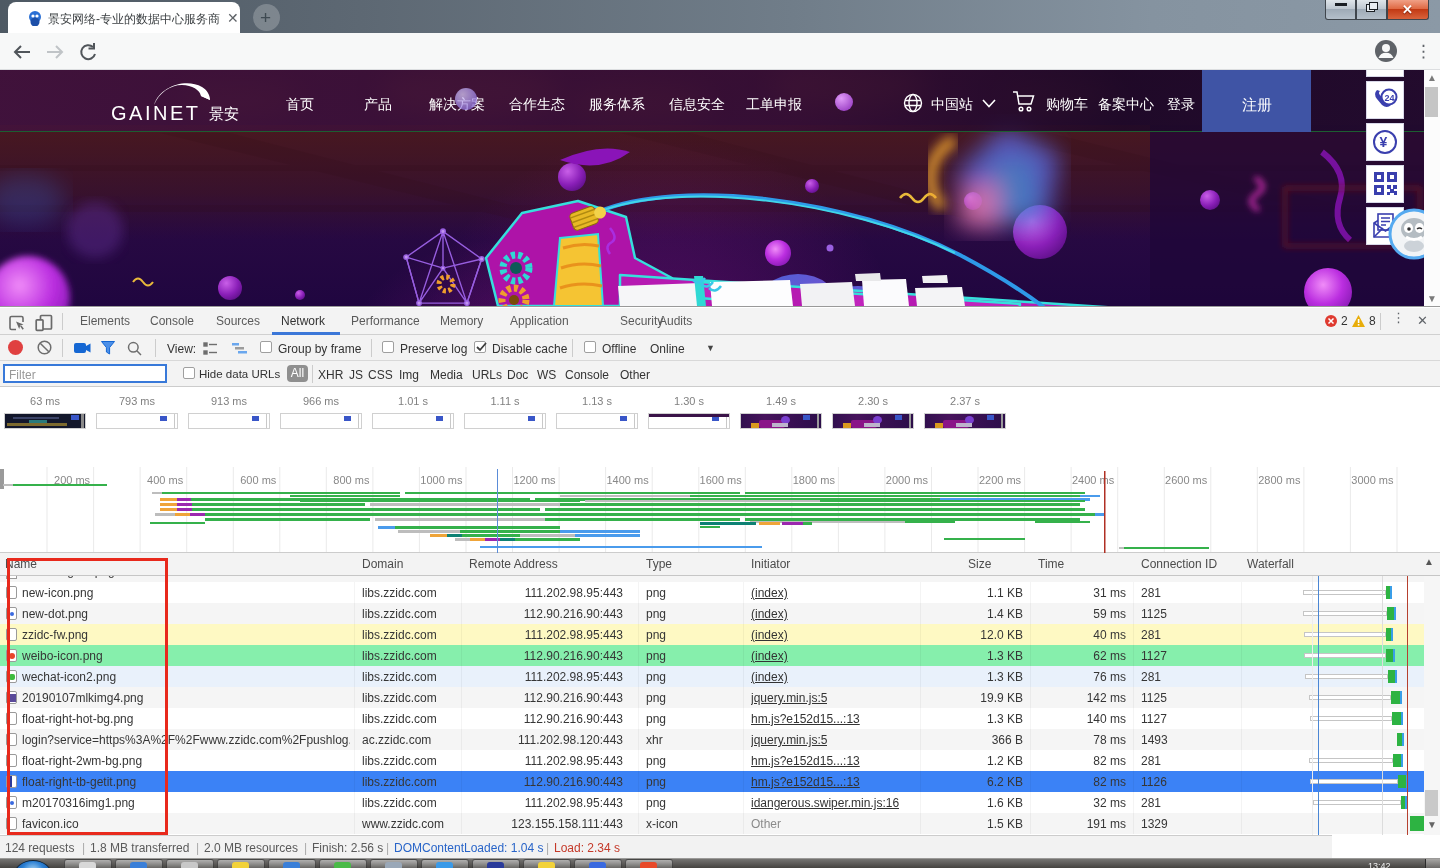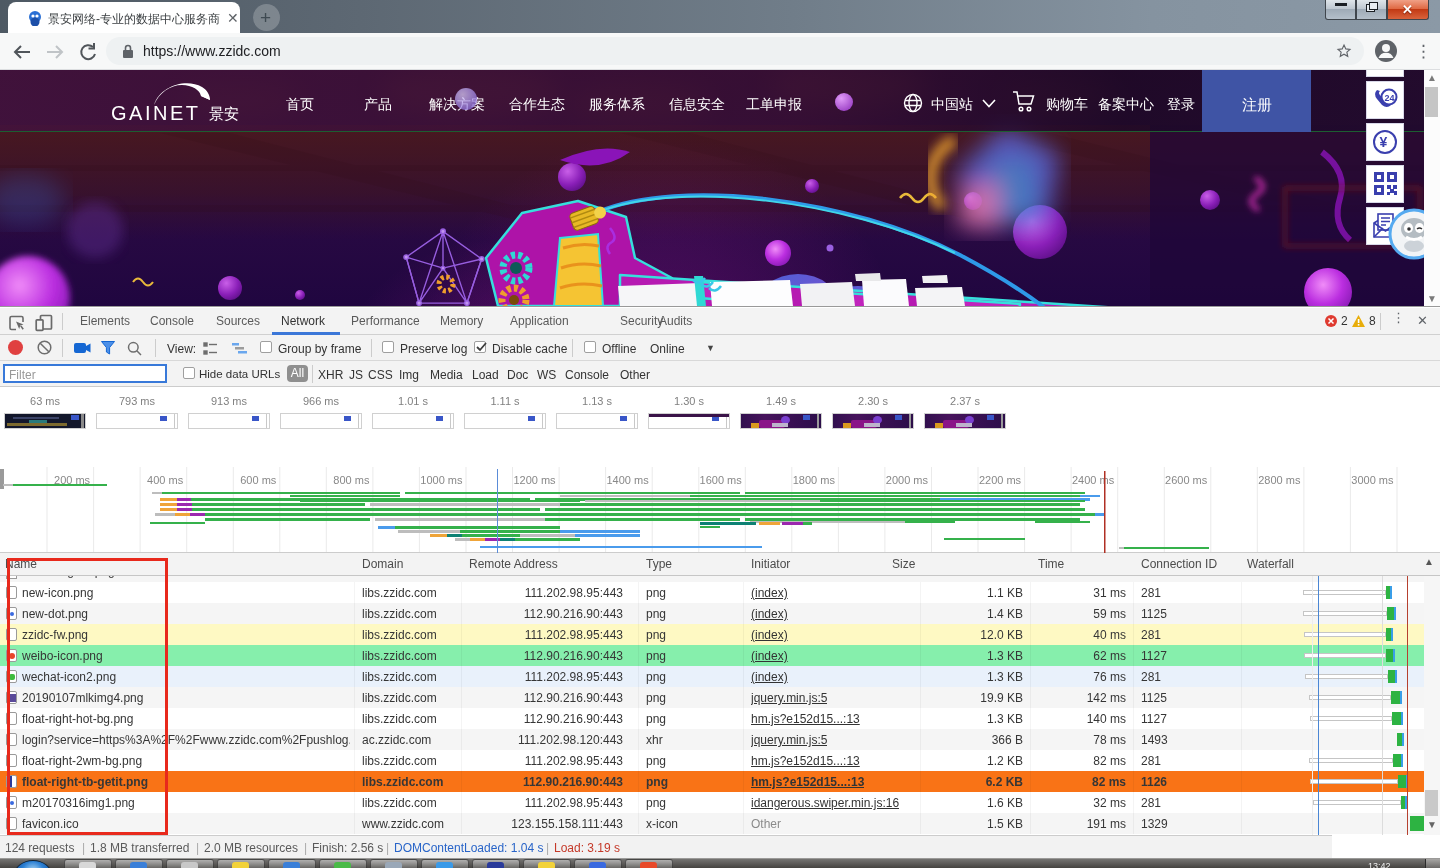--- a/index.html
+++ b/index.html
@@ -81,30 +81,20 @@
         <path d="M20 10 H5 M11 4 L5 10 L11 16"></path>
       </g>
       <g stroke="#c0c4c7" stroke-width="2" fill="none">
         <path d="M37 10 H52 M46 4 L52 10 L46 16"></path>
       </g>
       <g stroke="#50555a" stroke-width="2" fill="none">
         <path d="M83 5 A 7 7 0 1 0 85 12"></path>
         <path d="M84 1 L84 6.5 L78.5 6.5" fill="none"></path>
       </g>
     </svg>
-    <div id="omni" class="abs">
-      <svg class="abs" style="left:16px;top:7px" width="12" height="14" viewBox="0 0 12 14">
-        <rect x="1" y="6" width="10" height="8" rx="1" fill="#5f6368"></rect>
-        <path d="M3.5 6 V4 a2.5 2.5 0 0 1 5 0 V6" fill="none" stroke="#5f6368" stroke-width="1.6"></path>
-      </svg>
-      <div id="url" class="abs"><span style="color:#5f6368"></span>https://www.zzidc.com</div>
-      <svg class="abs" style="left:1230px;top:6px" width="16" height="16" viewBox="0 0 24 24">
-        <path d="M12 3 l2.7 5.8 6.3.7 -4.7 4.3 1.3 6.2 -5.6-3.2 -5.6 3.2 1.3-6.2 -4.7-4.3 6.3-.7z" fill="none" stroke="#5f6368" stroke-width="1.7"></path>
-      </svg>
-    </div>
     <svg class="abs" style="left:1374px;top:6px" width="24" height="24" viewBox="0 0 24 24">
       <circle cx="12" cy="12" r="11" fill="#5f6368"></circle>
       <circle cx="12" cy="9" r="4" fill="#f7f8f8"></circle>
       <path d="M4.5 19 a8 8 0 0 1 15 0z" fill="#f7f8f8"></path>
     </svg>
     <div class="abs" style="left:1415px;top:8px;color:#5f6368;font-size:17px;line-height:22px;">⋮</div>
   </div>
 
   <div id="page" class="abs" style="left:0;top:70px;width:1440px;height:236px;overflow:hidden;background:#2a0845;">
     <svg id="bannersvg" class="abs" style="left:0;top:0" width="1440" height="236" viewBox="0 0 1440 236">
@@ -447,21 +437,21 @@
       <div class="abs" style="left:9px;top:7px;font-size:12px;color:#999;">Filter</div>
       <div class="cb" style="left:183px;top:6px;"></div>
       <div class="lbl12" style="left:199px;top:7px;font-size:11.5px;">Hide data URLs</div>
       <div class="abs" style="left:287px;top:4px;width:21px;height:17px;background:#8f8f8f;border-radius:4px;color:#fff;font-size:12px;text-align:center;line-height:17px;">All</div>
       <div class="sep" style="left:312px;top:4px;height:18px;"></div>
       <div class="lbl12" style="left:318px;top:7px;">XHR</div>
       <div class="lbl12" style="left:349px;top:7px;">JS</div>
       <div class="lbl12" style="left:368px;top:7px;">CSS</div>
       <div class="lbl12" style="left:399px;top:7px;">Img</div>
       <div class="lbl12" style="left:430px;top:7px;">Media</div>
-      <div class="lbl12" style="left:472px;top:7px;">Load</div>
+      <div class="lbl12" style="left:472px;top:7px;">URLs</div>
       <div class="lbl12" style="left:507px;top:7px;">Doc</div>
       <div class="lbl12" style="left:537px;top:7px;">WS</div>
       <div class="lbl12" style="left:565px;top:7px;">Console</div>
       <div class="lbl12" style="left:620px;top:7px;">Other</div>
     </div>
 
     <div id="filmstrip" class="abs" style="top:80px;left:0;width:1440px;height:80px;background:#fff;">
         <div class="abs" style="left:4px;top:8px;width:82px;text-align:center;font-size:11px;color:#808080;">63 ms</div>
         <div class="abs" style="left:4px;top:26px;width:82px;height:16px;border:1px solid #d0d0d0;background:#13172b;overflow:hidden;" id="thumb0">
           <div class="abs" style="left:2px;top:9px;width:60px;height:3px;background:#7d6a2e;"></div>
@@ -653,21 +643,21 @@
           <rect x="497" y="2" width="1" height="84" fill="#5a8cd8"></rect>
           <rect x="1104" y="4" width="1.5" height="82" fill="#b03024"></rect>
         </svg></div>
 
     <div class="abs dtbar" style="top:246px;height:23px;border-bottom:1px solid #c6c6c6;">
       <div class="hdr" style="left:5px;">Name</div>
       <div class="hdr" style="left:362px;">Domain</div>
       <div class="hdr" style="left:469px;">Remote Address</div>
       <div class="hdr" style="left:646px;">Type</div>
       <div class="hdr" style="left:751px;">Initiator</div>
-      <div class="hdr" style="left:892px;">Size</div>
+      <div class="hdr" style="left:968px;">Size</div>
       <div class="hdr" style="left:1038px;">Time</div>
       <div class="hdr" style="left:1141px;">Connection ID</div>
       <div class="hdr" style="left:1247px;">Waterfall</div>
       <div class="abs" style="left:1424px;top:3px;font-size:10px;color:#555;">▲</div>
     </div>
 
     <div id="tbody" class="abs" style="top:269px;left:0;width:1440px;height:259px;background:#fff;overflow:hidden;">
         <div class="abs" style="left:0;top:0;width:1424px;height:6px;background:#f5f5f5;overflow:hidden;">
           <div class="abs" style="left:22px;top:-12px;font-size:12px;color:#363636;">xinnet-logo-2.png</div>
           <div class="abs" style="left:6px;top:-10px;width:11px;height:13px;border:1px solid #9a9a9a;background:#fff;"></div>
@@ -870,21 +860,21 @@
           <div class="c" style="left:461px;width:162px;text-align:right;">111.202.98.95:443</div>
           <div class="c" style="left:646px;">png</div>
           <div class="c" style="left:751px;max-width:165px;text-decoration:underline;color:#333;">hm.js?e152d15...:13</div>
           <div class="c" style="left:920px;width:103px;text-align:right;">1.2 KB</div>
           <div class="c" style="left:1030px;width:96px;text-align:right;">82 ms</div>
           <div class="c" style="left:1141px;">281</div>
           <div class="wf-out" style="left:1309px;width:84px;"></div>
           <div class="wf-grn" style="left:1393px;width:8px;"></div>
           <div class="wf-blu" style="left:1401px;"></div>
         </div>
-        <div class="row" style="top:195px;background:#f97316;font-weight:bold;">
+        <div class="row" style="top:195px;background:#3b82f6;">
           <div class="abs" style="left:354px;top:0;width:1px;height:21px;background:rgba(0,0,0,0.045);"></div>
           <div class="abs" style="left:461px;top:0;width:1px;height:21px;background:rgba(0,0,0,0.045);"></div>
           <div class="abs" style="left:638px;top:0;width:1px;height:21px;background:rgba(0,0,0,0.045);"></div>
           <div class="abs" style="left:743px;top:0;width:1px;height:21px;background:rgba(0,0,0,0.045);"></div>
           <div class="abs" style="left:920px;top:0;width:1px;height:21px;background:rgba(0,0,0,0.045);"></div>
           <div class="abs" style="left:1030px;top:0;width:1px;height:21px;background:rgba(0,0,0,0.045);"></div>
           <div class="abs" style="left:1133px;top:0;width:1px;height:21px;background:rgba(0,0,0,0.045);"></div>
           <div class="abs" style="left:1241px;top:0;width:1px;height:21px;background:rgba(0,0,0,0.045);"></div>
           <div class="fileicon">
             <div class="abs" style="left:0px;top:0px;width:5px;height:11px;background:#2a3a9a;"></div>
@@ -960,21 +950,21 @@
       <span class="abs" style="left:5px;top:5px;">124 requests</span>
       <span class="abs" style="left:82px;top:5px;color:#aaa;">|</span>
       <span class="abs" style="left:90px;top:5px;">1.8 MB transferred</span>
       <span class="abs" style="left:196px;top:5px;color:#aaa;">|</span>
       <span class="abs" style="left:204px;top:5px;">2.0 MB resources</span>
       <span class="abs" style="left:304px;top:5px;color:#aaa;">|</span>
       <span class="abs" style="left:312px;top:5px;">Finish: 2.56 s</span>
       <span class="abs" style="left:386px;top:5px;color:#aaa;">|</span>
       <span class="abs" style="left:394px;top:5px;color:#2864c8;">DOMContentLoaded: 1.04 s</span>
       <span class="abs" style="left:546px;top:5px;color:#aaa;">|</span>
-      <span class="abs" style="left:554px;top:5px;color:#c53929;">Load: 3.19 s</span>
+      <span class="abs" style="left:554px;top:5px;color:#c53929;">Load: 2.34 s</span>
     </div>
 
     <div class="abs" style="left:7px;top:251px;width:161px;height:277px;border:3px solid #e8291c;z-index:50;"></div>
   </div>
 
   <div id="taskbar" class="abs" style="left:0;top:858px;width:1440px;height:10px;background:linear-gradient(#7a7977,#454340);overflow:hidden;">
     <div class="abs" style="left:0;top:0;width:1440px;height:1px;background:#9b9a98;"></div>
     <div class="abs" style="left:14px;top:2px;width:38px;height:30px;border-radius:50%;background:radial-gradient(circle at 50% 40%,#bfe3f7,#2a7fd4 45%,#0b3f86);border:1px solid #123;"></div>
     <div id="tbbtns">
         <div class="abs" style="left:64px;top:1px;width:48px;height:12px;border-radius:3px 3px 0 0;background:linear-gradient(rgba(255,255,255,0.45),rgba(255,255,255,0.12));border:1px solid rgba(20,20,20,0.55);"></div>

